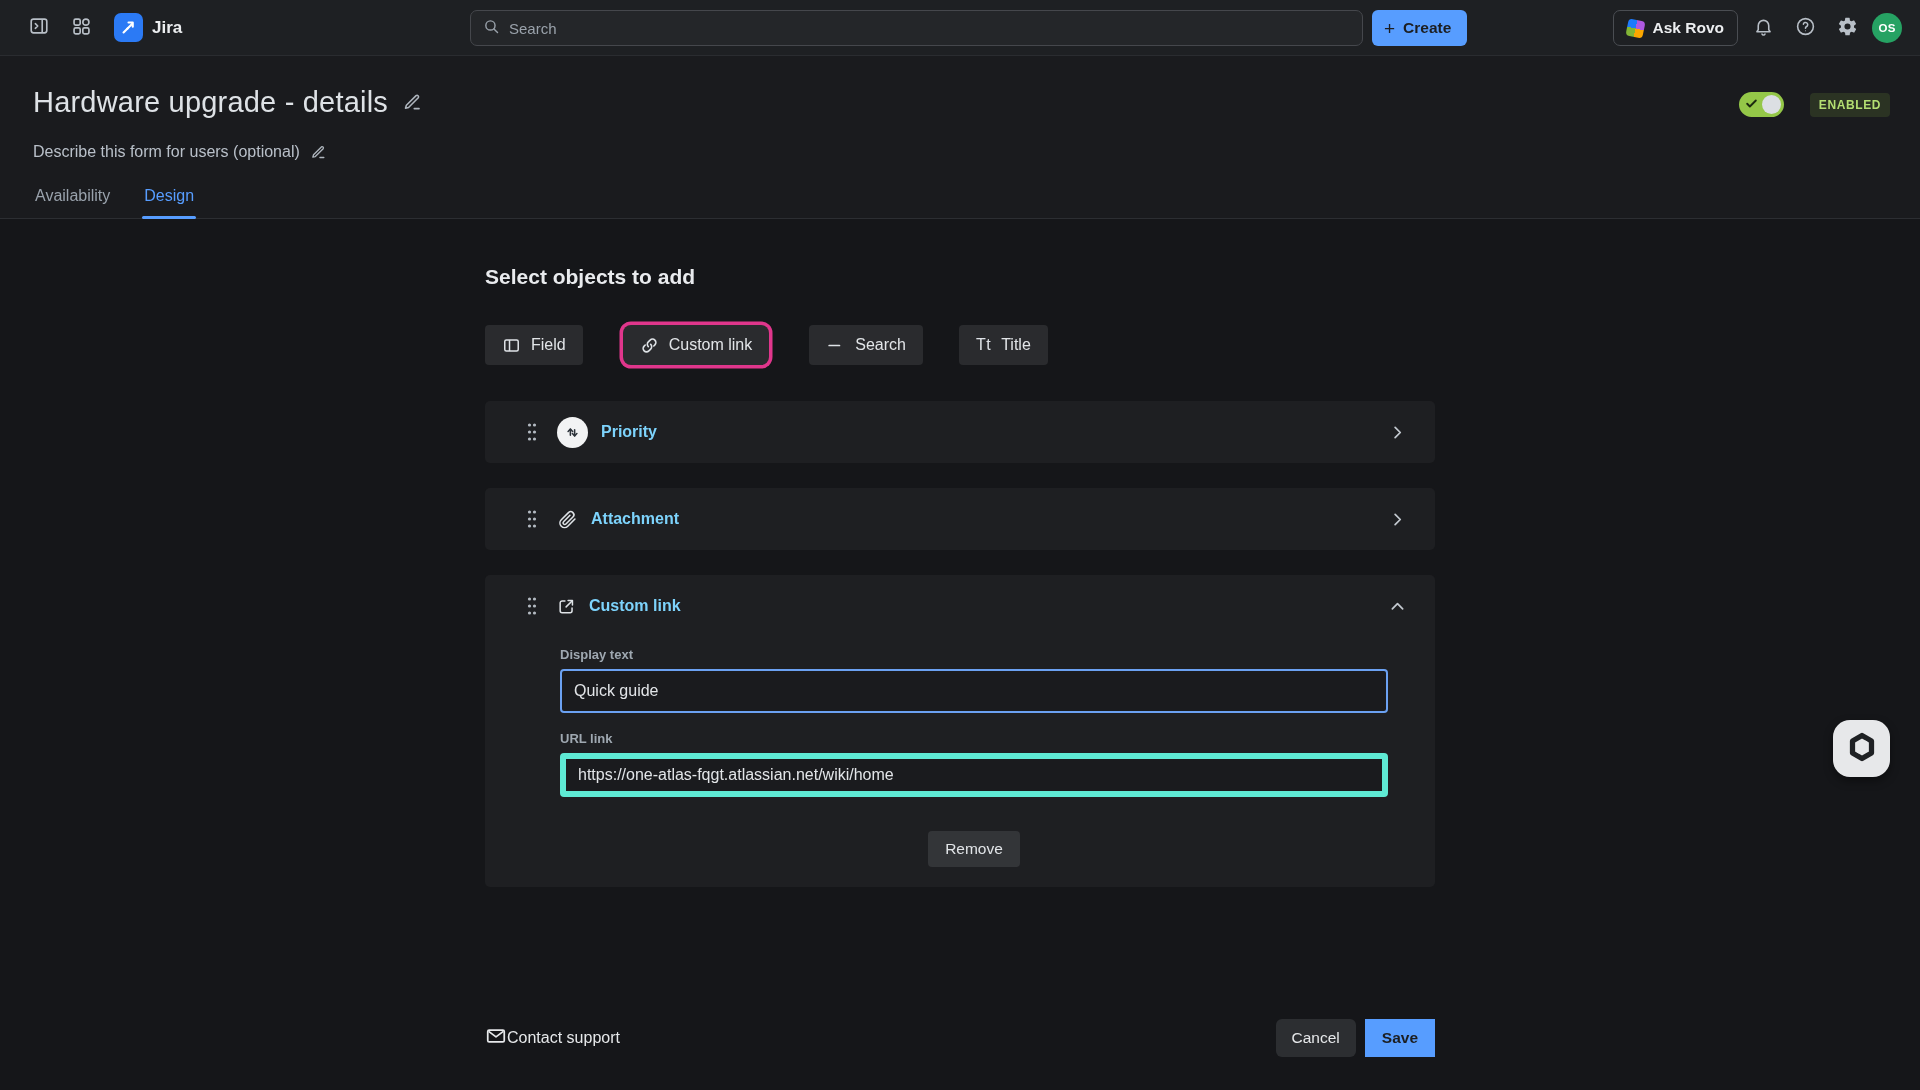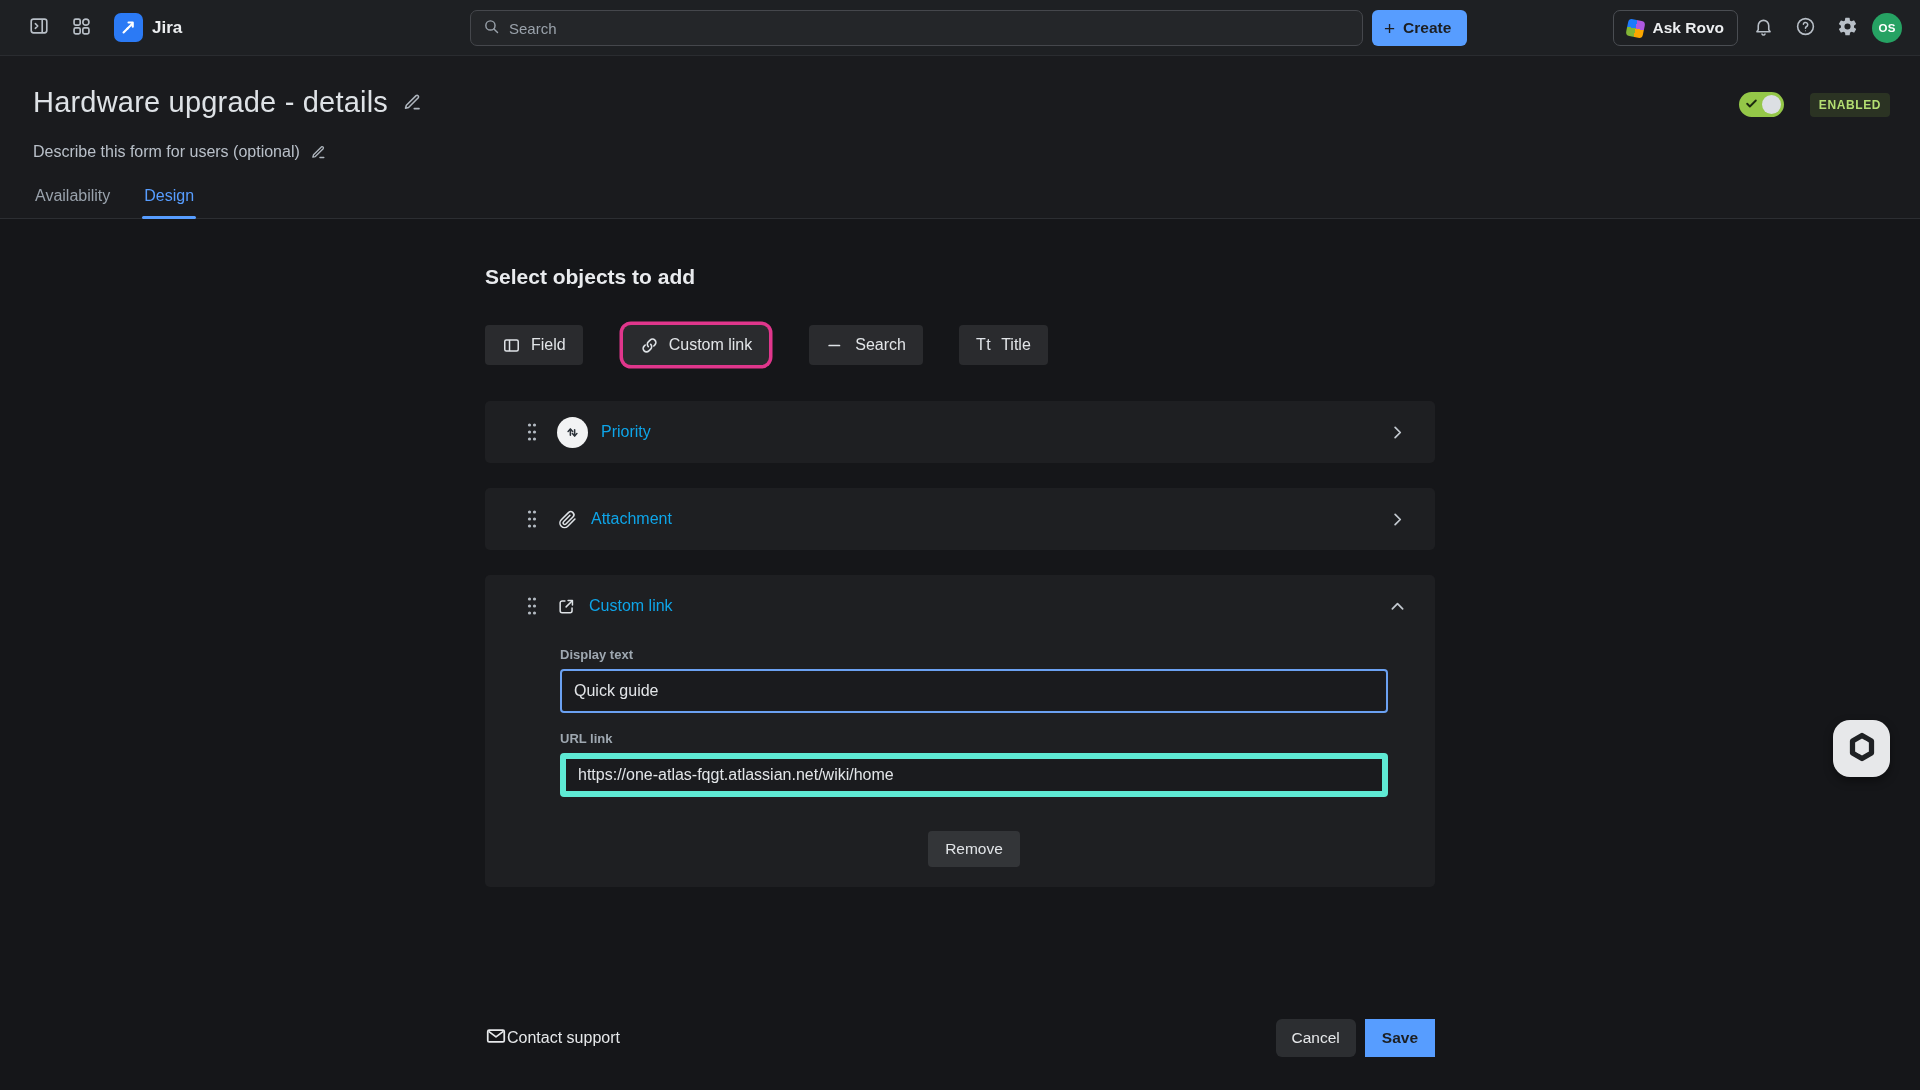--- a/index.html
+++ b/index.html
@@ -119,21 +119,21 @@
   }
   .row-head {
     height:62px; display:flex; align-items:center; padding:0 28px 0 40px; cursor:pointer;
   }
   .drag-handle { color:#b3bac2; margin-right:18px; display:inline-flex; cursor:grab; }
   .priority-circle {
     width:31px; height:31px; border-radius:50%; background:#f2f3f4;
     display:flex; align-items:center; justify-content:center; margin-right:13px;
   }
   .row-icon { display:inline-flex; color:#dfe3e7; margin-right:13px; }
-  .row-label { font-size:16px; font-weight:400; color:#0ea5e9; flex:1; }
+  .row-label { font-size:16px; font-weight:700; color:#7dd3fc; flex:1; }
   .chev { display:inline-flex; color:#c3c9d0; }
 
   .card-form { padding:10px 47px 20px 75px; }
   .field-label { font-size:13px; font-weight:600; color:#9fa8b1; margin-bottom:7px; }
   .text-input {
     width:100%; height:44px; border-radius:4px; padding:0 12px;
     background:#1a1b1e; color:#e2e5e8; font-size:16px; font-family:"Liberation Sans", sans-serif;
     outline:none;
   }
   .text-input.focused { border:2px solid #6ba1f2; }

